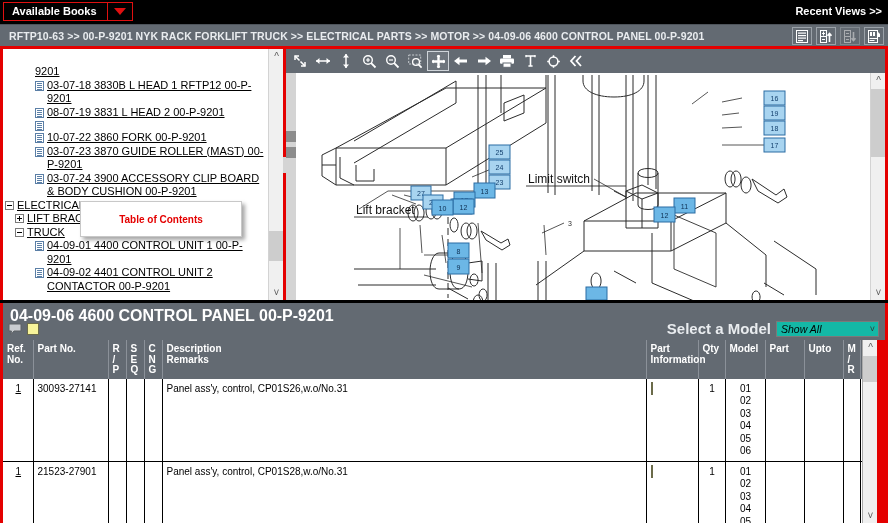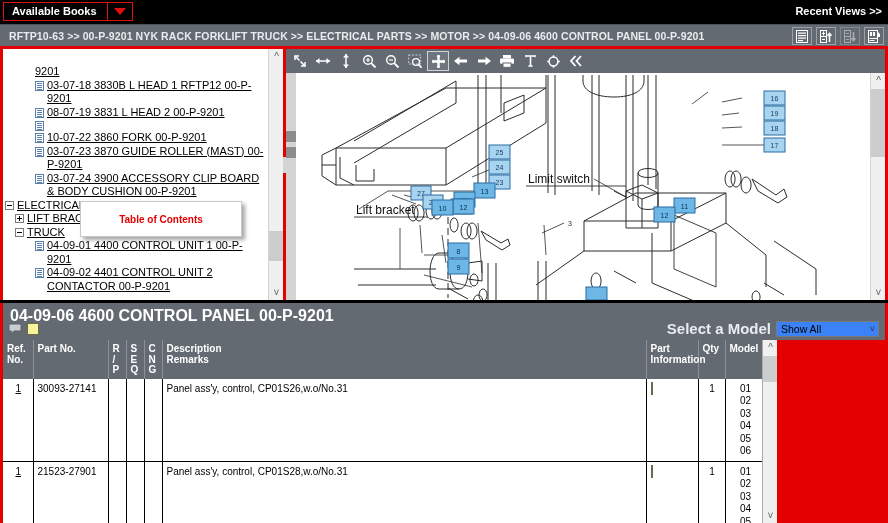--- a/index.html
+++ b/index.html
@@ -104,26 +104,27 @@
 
   
   .pl { position:absolute; left:0; top:303px; width:888px; height:220px; background:#e40000; }
   .pl-head { position:absolute; left:3px; top:0; width:882px; height:37px; background:#636a72; }
   .pl-title { position:absolute; left:7px; top:4px; font-size:16px; font-weight:bold; color:#fff; white-space:nowrap;}
   .pl-ico-row { position:absolute; left:5px; top:20px; display:flex; gap:5px; align-items:center; }
   .yellowsq { width:12px; height:12px; background:#f7f49a; border:1px solid #6b6b4a; }
   .model-wrap { position:absolute; right:6px; top:17px; display:flex; align-items:center; gap:5px; }
   .model-lbl { font-size:15px; color:#e9ecef; font-weight:bold; white-space:nowrap; }
   .model-sel {
-    width:103px; height:16px; background:#3b82f6; border:1px solid #7a7a7a; color:#000;
+    width:103px; height:16px; background:#14b8a6; border:1px solid #7a7a7a; color:#000;
     font-size:10.5px; display:flex; align-items:center; justify-content:space-between;
     padding:0 3px 0 4px;
-  }
-
-  .grid { position:absolute; left:3px; top:37px; width:774px; height:183px; background:#b91c1c; overflow:hidden; }
+    font-style:italic;
+  }
+
+  .grid { position:absolute; left:3px; top:37px; width:874px; height:183px; background:#b91c1c; overflow:hidden; }
   table.pt { border-collapse:collapse; width:867px; table-layout:fixed; color:#000; }
   table.pt th {
     background:#636a72; color:#fff; font-size:10px; font-weight:bold; text-align:left;
     vertical-align:top; padding:4px 3px 3px 4px; border-right:1px solid #8b9199; line-height:10.5px;
     height:36px;
   }
   table.pt td {
     border-right:1px solid #000; border-bottom:1px solid #000; font-size:10px;
     vertical-align:top; padding:4px 3px 3px 4px; height:74px; background:#fff;
   }

